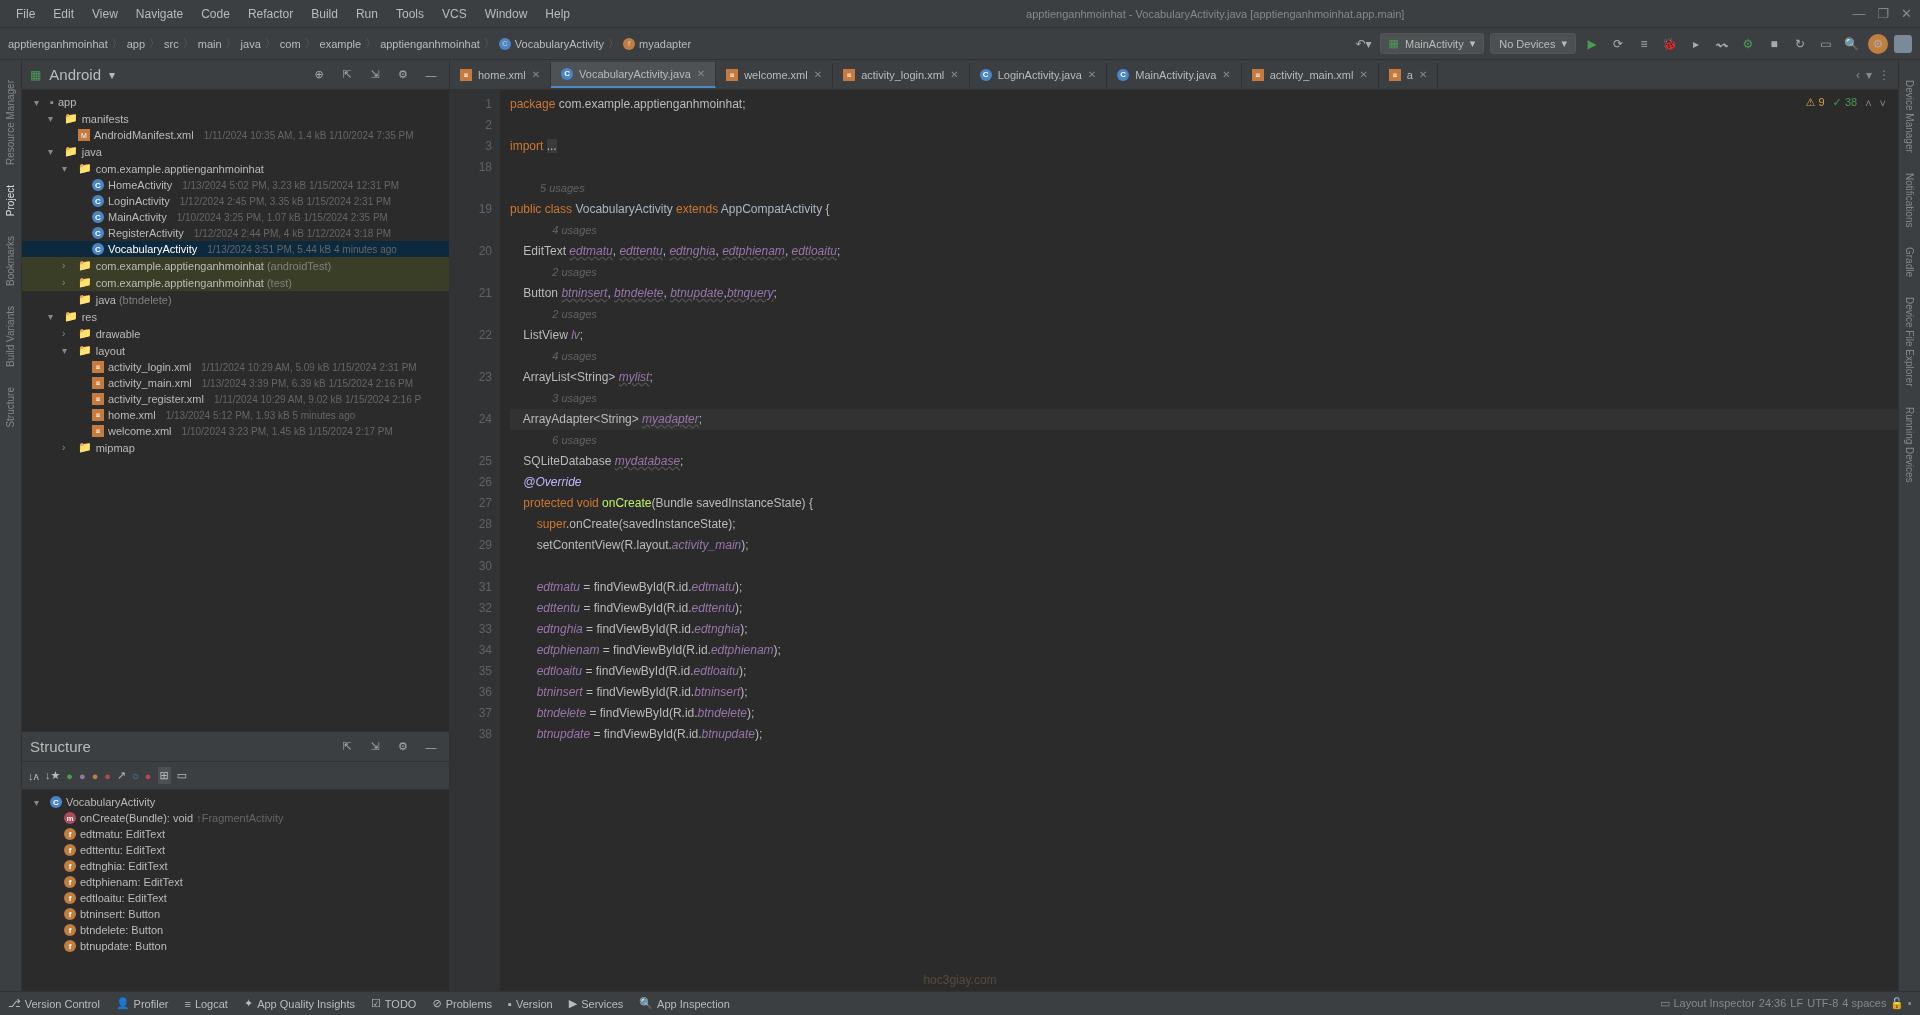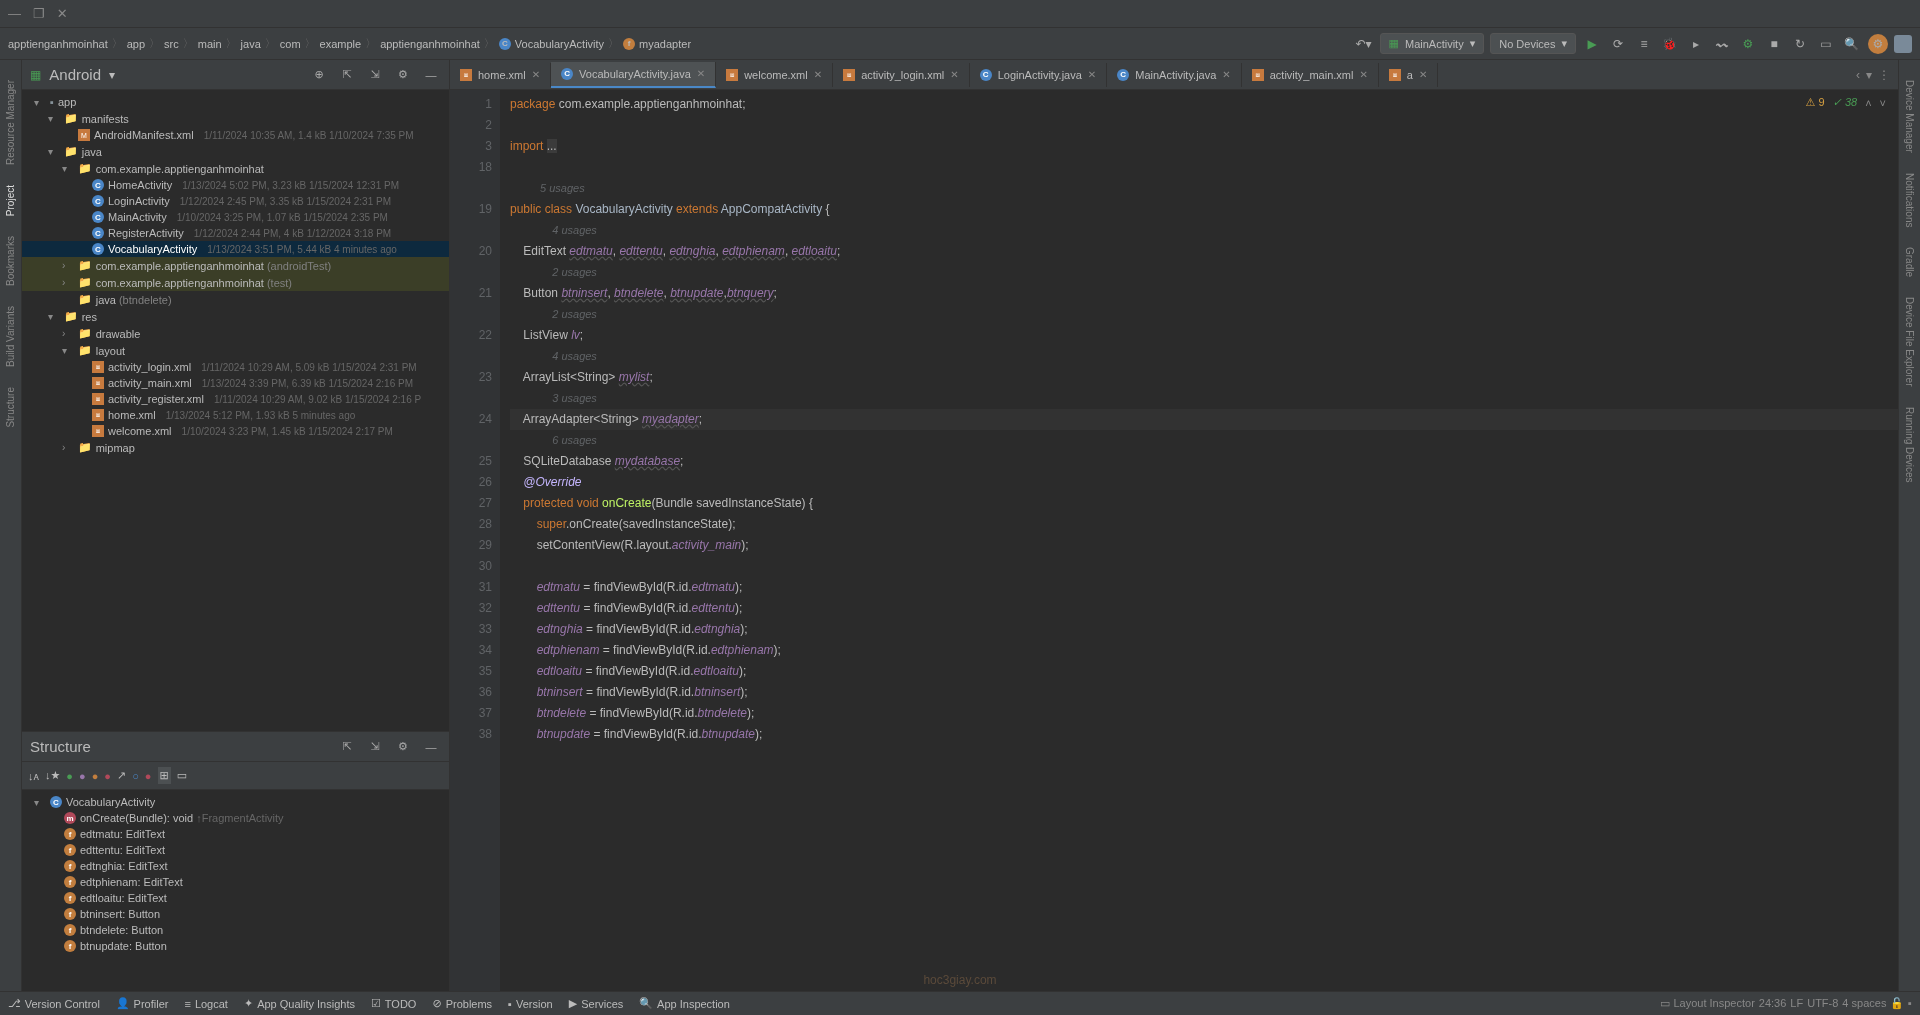--- a/index.html
+++ b/index.html
@@ -55,36 +55,51 @@
 .code .cursor-line { background: #323232; }
 .kw { color: #cc7832; }
 .cl { color: #a9b7c6; }
 .fn { color: #bef264; }
 .ital { color: #9876aa; font-style: italic; }
 .annotation { color: #c4b5fd; font-style: italic; }
 .usage { color: #606366; font-size: 11px; font-style: italic; padding-left: 30px; }
 .under { text-decoration: underline; text-decoration-style: wavy; text-decoration-color: #555; }
 .insp-badges { position: absolute; top: 6px; right: 12px; display: flex; gap: 8px; font-size: 11px; align-items: center; }
 .insp-badges .warn { color: #d6a041; }
-.insp-badges .ok { color: #499c54; font-style: italic; }
+.insp-badges .ok { color: #499c54; }
 .insp-badges .arrow { color: #888; cursor: pointer; }
 .statusbar { height: 24px; background: #3c3f41; display: flex; align-items: center; padding: 0 8px; border-top: 1px solid #323232; font-size: 11px; }
 .statusbar .tools { display: flex; gap: 16px; }
 .statusbar .tools span { display: flex; align-items: center; gap: 4px; cursor: pointer; color: #bbbbbb; }
 .statusbar .spacer { flex: 1; }
 .statusbar .right { display: flex; gap: 4px; color: #888; }
 .watermark { position: absolute; bottom: 28px; left: 50%; transform: translateX(-50%); color: #5b4a3a; font-size: 12px; pointer-events: none; }
 .avatar { width: 18px; height: 18px; background: #7a8a99; border-radius: 3px; }
 .icon-f { background: #c27e3e; border-radius: 50%; width: 12px; height: 12px; display: inline-flex; align-items: center; justify-content: center; color: #fff; font-size: 8px; font-weight: bold; }
 .icon-m { background: #b1495a; border-radius: 50%; width: 12px; height: 12px; display: inline-flex; align-items: center; justify-content: center; color: #fff; font-size: 8px; font-weight: bold; }
 </style>
 </head>
 <body>
 
 <div class="titlebar">
+  <div class="menubar">
+    <span>File</span>
+    <span>Edit</span>
+    <span>View</span>
+    <span>Navigate</span>
+    <span>Code</span>
+    <span>Refactor</span>
+    <span>Build</span>
+    <span>Run</span>
+    <span>Tools</span>
+    <span>VCS</span>
+    <span>Window</span>
+    <span>Help</span>
+  </div>
+  <div class="title-center">apptienganhmoinhat - VocabularyActivity.java [apptienganhmoinhat.app.main]</div>
   <div class="window-controls">
     <span>—</span>
     <span>❐</span>
     <span>✕</span>
   </div>
 </div>
 
 <div class="navbar">
   <div class="breadcrumb">
     <span>apptienganhmoinhat</span>

